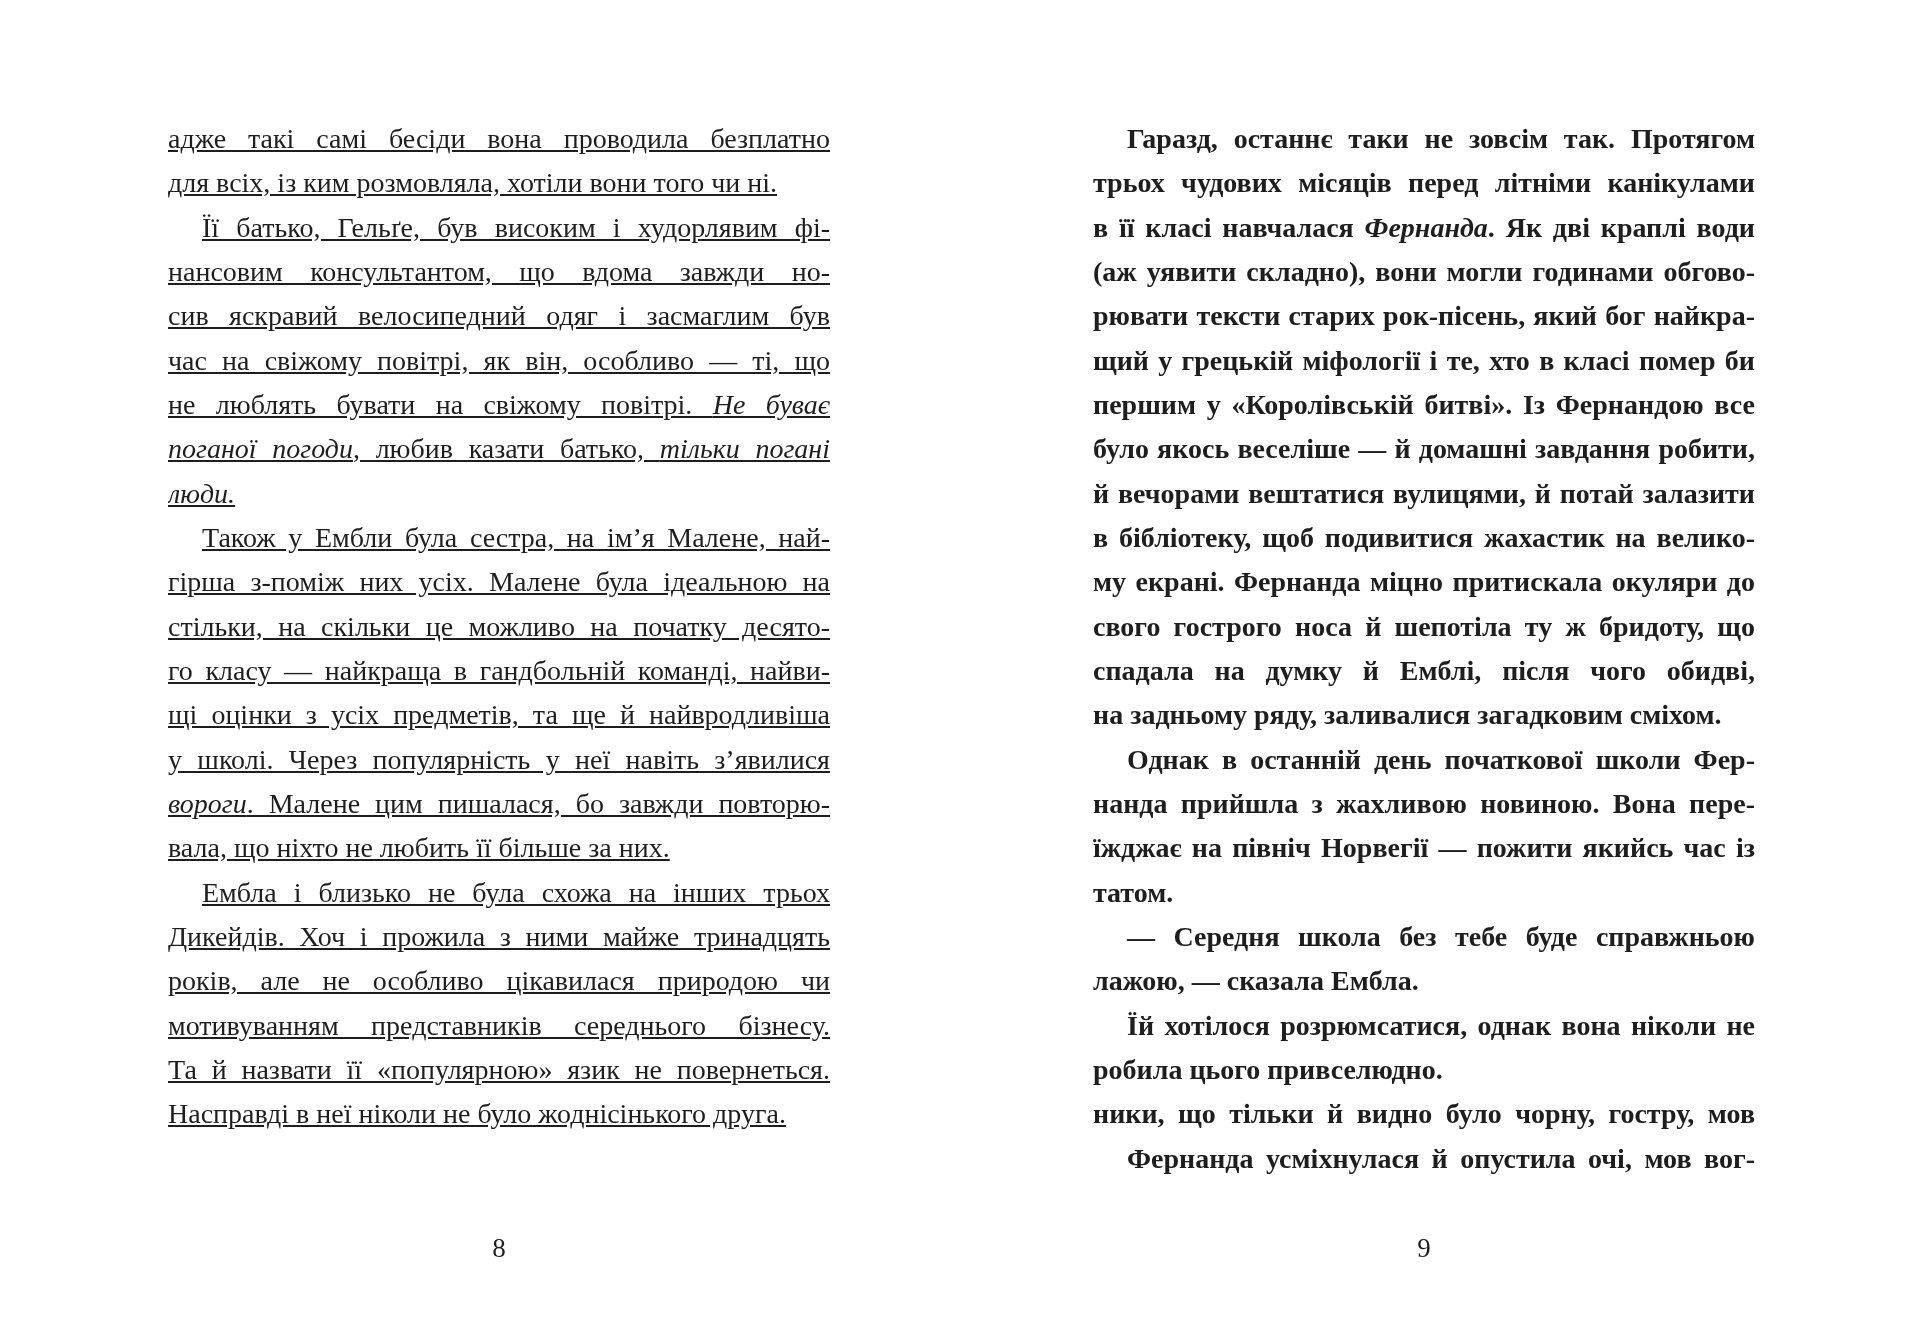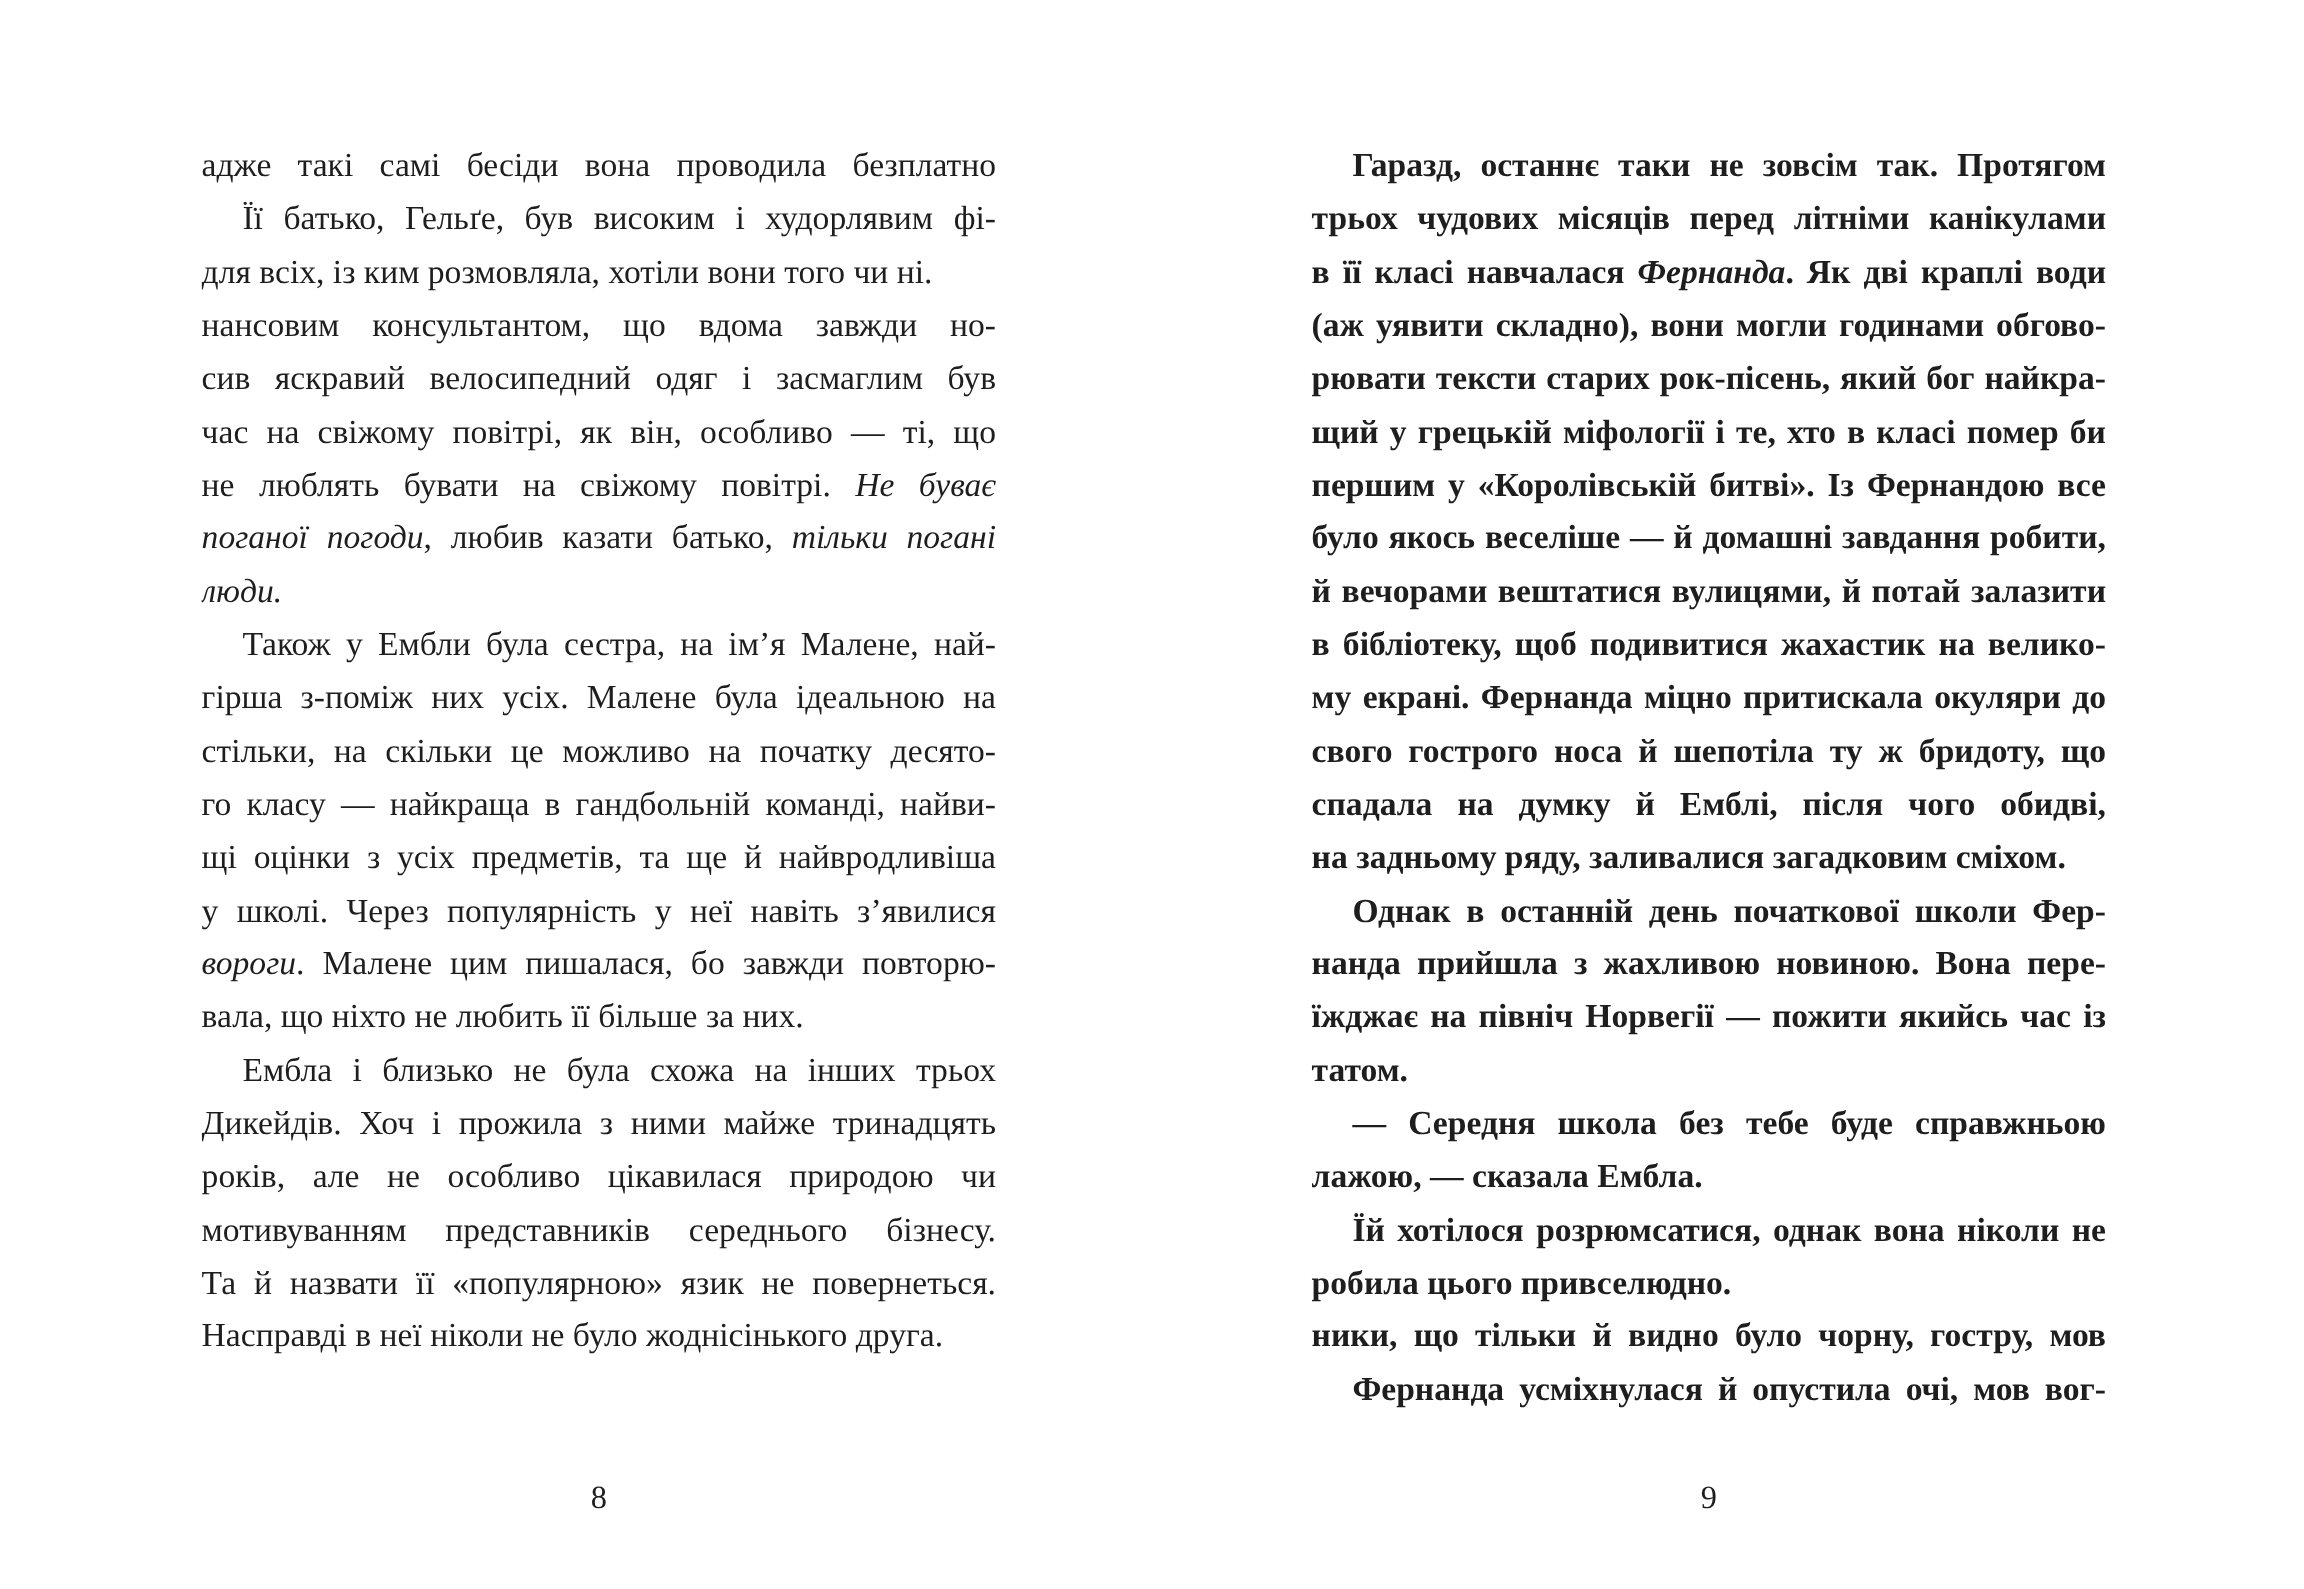--- a/index.html
+++ b/index.html
@@ -17,21 +17,21 @@
   }
   .spread { position: absolute; inset: 0; }
   .page { position: absolute; inset: 0; }
   .text-col {
     position: absolute;
     top: 117px;
     width: 662px;
     font-size: 28px;
     line-height: 44.33px;
   }
-  .col-left  { left: 168px; }
+  .col-left  { left: 168px; text-decoration: underline; }
   .col-right { left: 1093px; font-weight: bold; }
   .line {
     text-align: justify;
     height: 44.33px;
     overflow: hidden;
     white-space: normal;
   }
   .line.j { text-align-last: justify; }
   .line.l { text-align-last: left; }
   .line.ind { text-indent: 34px; }
@@ -47,22 +47,22 @@
   .num-left  { left: 168px; }
   .num-right { left: 1093px; }
 </style>
 </head>
 <body>
 
 <main class="spread">
   <section class="page">
     <div class="text-col col-left">
         <div class="line j"><span>адже такі самі бесіди вона проводила безплатно</span></div>
+        <div class="line l"><span>для всіх, із ким розмовляла, хотіли вони того чи ні.</span></div>
         <div class="line j ind"><span>Її батько, Гельґе, був високим і худорлявим фі-</span></div>
-        <div class="line l"><span>для всіх, із ким розмовляла, хотіли вони того чи ні.</span></div>
         <div class="line j"><span>нансовим консультантом, що вдома завжди но-</span></div>
         <div class="line j"><span>сив яскравий велосипедний одяг і засмаглим був</span></div>
         <div class="line j"><span>час на свіжому повітрі, як він, особливо — ті, що</span></div>
         <div class="line j"><span>не люблять бувати на свіжому повітрі. </span><span class="it">Не буває</span></div>
         <div class="line j"><span class="it">поганої погоди</span><span>, любив казати батько, </span><span class="it">тільки погані</span></div>
         <div class="line l"><span class="it">люди.</span></div>
         <div class="line j ind"><span>Також у Ембли була сестра, на ім’я Малене, най-</span></div>
         <div class="line j"><span>гірша з-поміж них усіх. Малене була ідеальною на</span></div>
         <div class="line j"><span>стільки, на скільки це можливо на початку десято-</span></div>
         <div class="line j"><span>го класу — найкраща в гандбольній команді, найви-</span></div>

